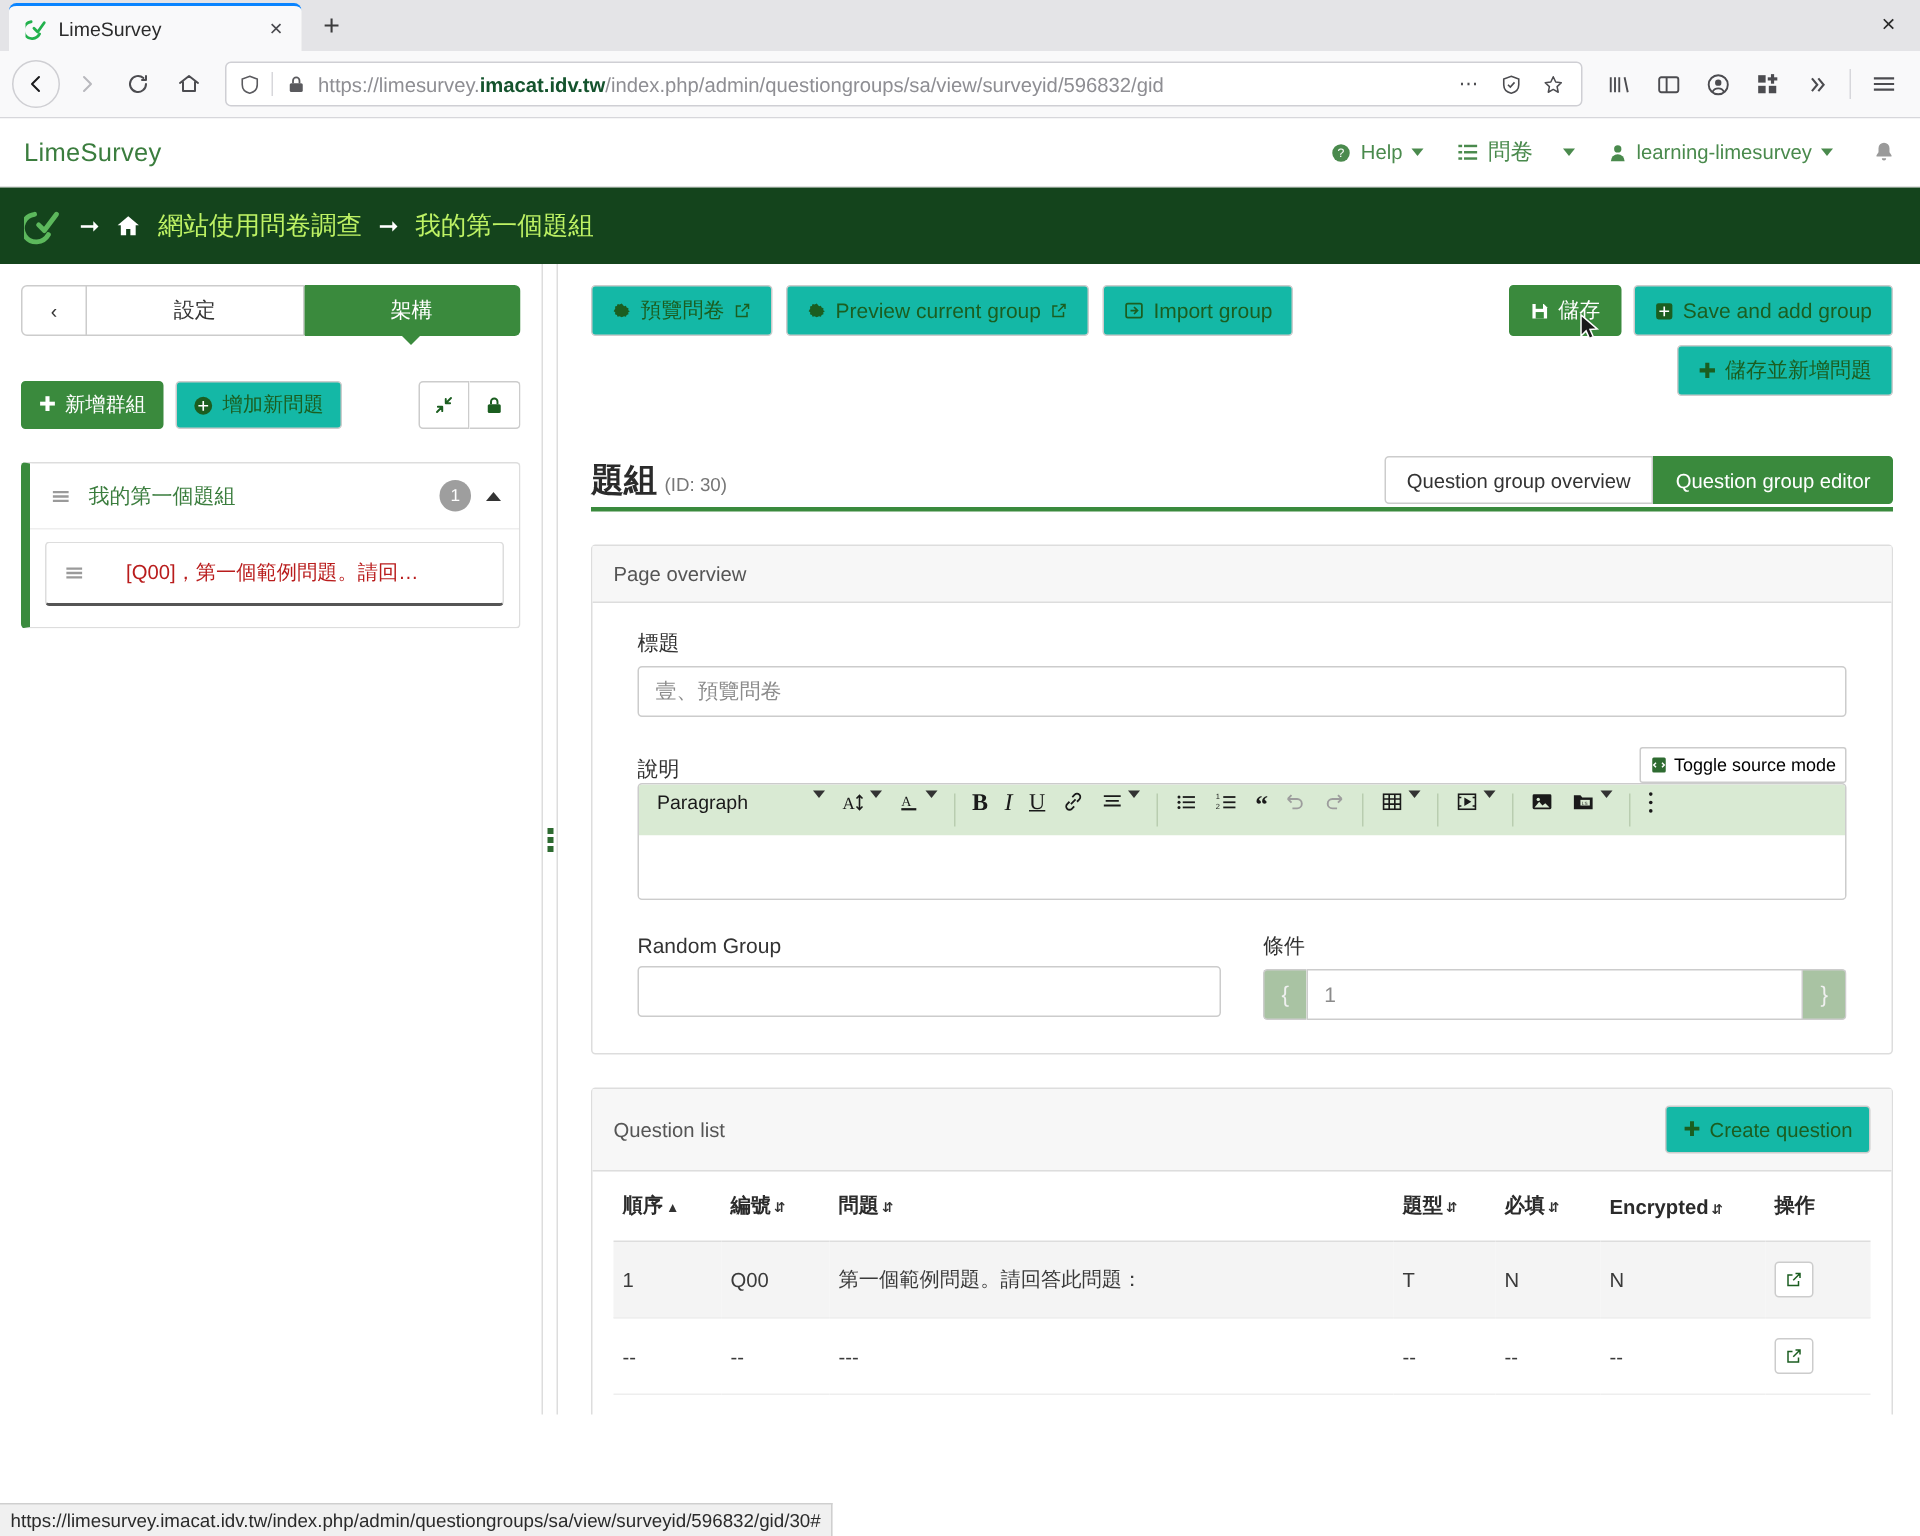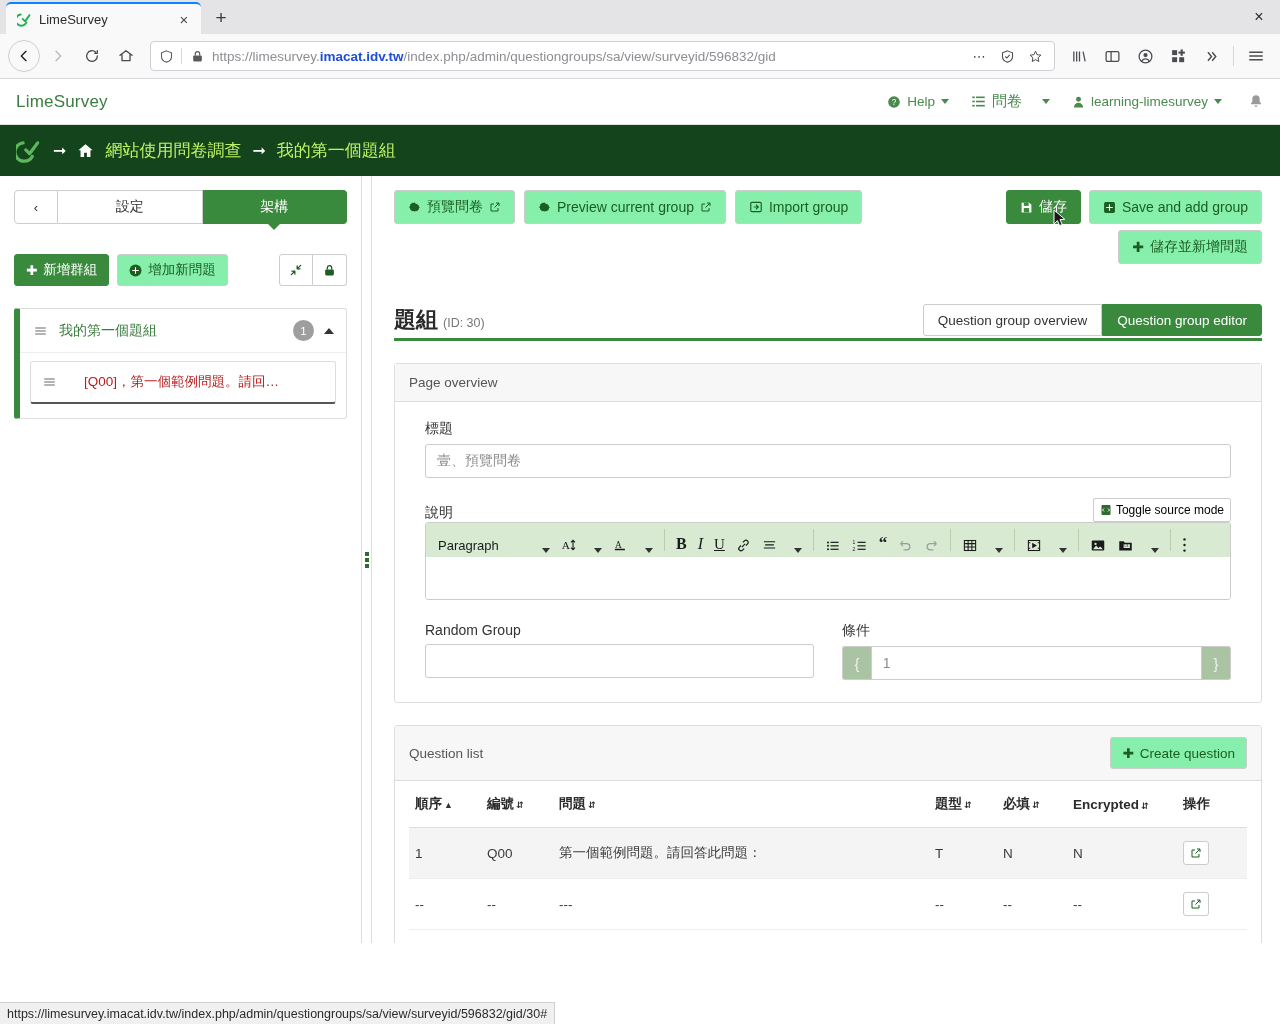--- a/index.html
+++ b/index.html
@@ -66,21 +66,21 @@
     background: #fff; border: 1px solid #cfcfd4; border-radius: 4px;
     display: flex; align-items: center; padding: 0 6px; gap: 6px;
   }
   .url-icon { width: 18px; display: flex; align-items: center; justify-content: center; color: #5a5a5e; }
   .url-sep { width: 1px; height: 16px; background: #d7d7db; }
   #url-text {
     flex: 1; font-size: 13.5px; color: #8e8e93;
     white-space: nowrap; overflow: hidden;
     font-family: "Liberation Sans", sans-serif;
   }
-  #url-text b { color: #1d4ed8; font-weight: 700; }
+  #url-text b { color: #14532d; font-weight: 700; }
   .url-right { display: flex; align-items: center; gap: 2px; }
   .url-right .nav-btn { width: 26px; height: 26px; }
   #toolbar-right { display: flex; align-items: center; gap: 1px; }
   #toolbar-right .sep { width: 1px; height: 20px; background: #d7d7db; margin: 0 5px; }
 
   
   #ls-topbar {
     height: 46px; background: #fff; border-bottom: 1px solid #e2e2e2;
     display: flex; align-items: center; padding: 0 16px;
   }
@@ -124,21 +124,21 @@
     position: relative;
   }
   .lp-tab.active::after {
     content: ""; position: absolute; bottom: -7px; left: 50%; margin-left: -7px;
     border-left: 7px solid transparent; border-right: 7px solid transparent;
     border-top: 7px solid #3a8a3d;
   }
   #btnrow { display: flex; align-items: center; margin-top: 30px; }
   .btn {
     height: 32px; display: inline-flex; align-items: center; gap: 6px;
-    padding: 0 11px; border: 1px solid #ccc; background: #86efac;
+    padding: 0 11px; border: 1px solid #ccc; background: #14b8a6;
     border-radius: 3px; font-size: 13.5px; color: #2b2b2b;
   }
   .btn.green { background: #3a8a3d; border-color: #3a8a3d; color: #fff; }
   .btn.dark-text { color: #1b5e20; }
   #btnrow .btn + .btn { margin-left: 8px; }
   #iconbtns { margin-left: auto; display: flex; }
   .icon-btn {
     width: 34px; height: 32px; border: 1px solid #ccc; background: #fff;
     display: flex; align-items: center; justify-content: center; color: #1b5e20;
   }
@@ -227,21 +227,21 @@
   #toggle-source {
     margin-left: auto; border: 1px solid #ccc; background: #fff;
     height: 24px; display: flex; align-items: center; gap: 4px;
     padding: 0 6px; font-size: 12px; color: #000000; border-radius: 2px; text-align: right;
   }
   #editor { border: 1px solid #ccc; border-radius: 3px; overflow: hidden; }
   #editor-toolbar {
     background: #d9ead3; display: flex; align-items: center;
     height: 34px; padding: 0 8px; gap: 3px; font-size: 14px; color: #1a1a1a;
   }
-  .et-item { display: flex; align-items: flex-end; gap: 17px; padding: 0 4px; height: 26px; }
+  .et-item { display: flex; align-items: flex-start; gap: 3px; padding: 0 4px; height: 26px; }
   .et-sep { width: 1px; height: 22px; background: #b9cdb0; margin: 0 4px; }
   .et-caret {
     width: 0; height: 0; border-left: 4px solid transparent;
     border-right: 4px solid transparent; border-top: 5px solid #333;
   }
   #editor-area { height: 42px; background: #fff; }
 
   .ig { display: flex; }
   .ig-addon {
     width: 34px; background: #a9c3a3; border: 1px solid #ccc;

